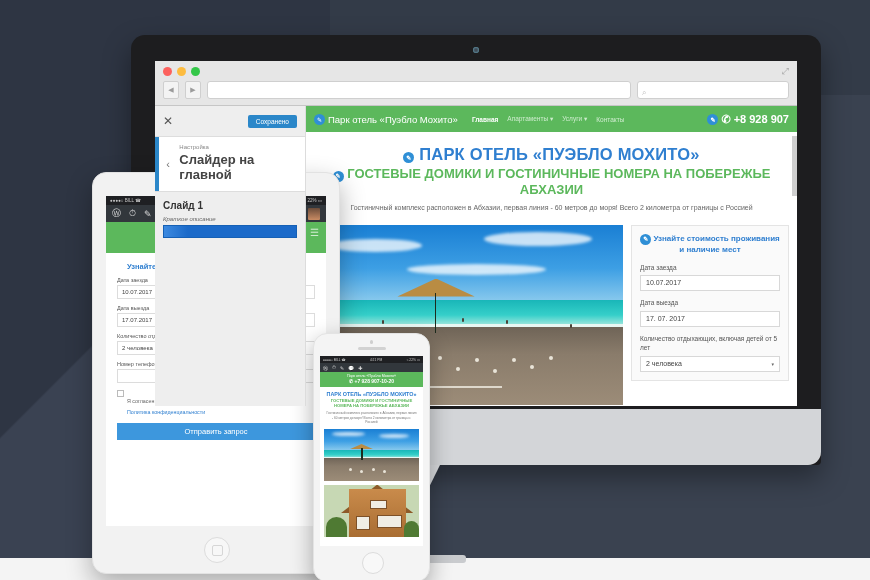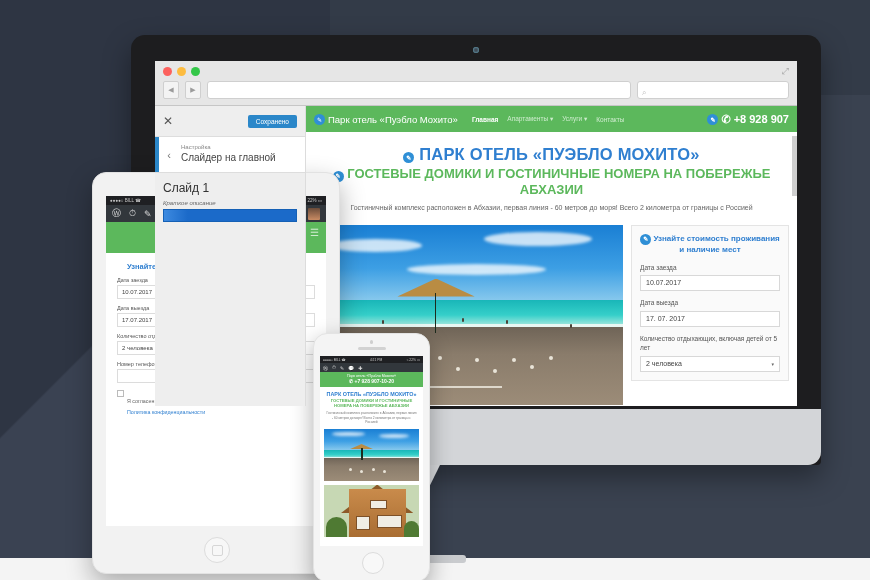--- a/index.html
+++ b/index.html
@@ -75,24 +75,24 @@
     align-items:center;padding:0 8px;}
   #cz-close{font-size:12px;color:#555;}
   #cz-save{margin-left:auto;background:#2b87c9;color:#fff;font-size:6.5px;
     padding:3px 8px;border-radius:2px;}
   #cz-header{background:#fff;display:flex;border-bottom:1px solid #ddd;position:relative;}
   #cz-accent{width:4px;background:#2b87c9;}
   #cz-back{width:20px;display:flex;align-items:center;justify-content:center;
     color:#777;font-size:11px;}
   #cz-titles{padding:7px 4px 9px 2px;}
   #cz-sub{font-size:6px;color:#888;margin-bottom:2px;}
-  #cz-title{font-size:10px;color:#444;}
+  #cz-title{font-size:13px;color:#444;font-weight:bold;}
   #cz-scroll{position:absolute;right:0;top:30px;width:5px;height:60px;background:#cfcfcf;}
   #cz-body{padding:8px;flex:1;background:#eee;}
-  #cz-slide{font-size:12px;font-weight:normal;color:#333;margin-bottom:5px;}
+  #cz-slide{font-size:10px;font-weight:bold;color:#333;margin-bottom:5px;}
   #cz-label{font-size:6px;color:#666;font-style:italic;margin-bottom:3px;}
   #cz-field{height:11px;background:#1b6ac9;border:1px solid #1560b5;}
   #cz-field-inner{height:100%;background:linear-gradient(90deg,#3d8ae0 0%,#1b6ac9 18%,#1b6ac9 100%);}
 
   
   #preview{flex:1;background:#fff;overflow:hidden;position:relative;}
   #site-header{background:#5cb85c;height:26px;display:flex;align-items:center;padding:0 8px;}
   .badge{width:11px;height:11px;border-radius:50%;background:#2f8fd6;display:inline-flex;
     align-items:center;justify-content:center;color:#fff;font-size:6px;flex:none;}
   #site-brand{color:#fff;font-size:9.5px;margin-left:3px;white-space:nowrap;}
@@ -387,20 +387,21 @@
       <div class="ipf-input">2 человека</div>
       <div class="ipf-label">Номер телефона для связи</div>
       <div class="ipf-input"></div>
       <div class="ipf-check">
         <span class="ipf-box"></span>
         <span>
           <span class="ipf-ctext">Я согласен на обработку персональных данных.</span>
           <div class="ipf-link">Политика конфиденциальности</div>
         </span>
       </div>
+      <div id="ipf-submit">Отправить запрос</div>
     </div>
   </div>
   <div id="ipad-home"></div>
 </div>
 
 <div id="iphone">
   <div id="ip-cam"></div>
   <div id="ip-speaker"></div>
   <div id="ip-screen">
     <div class="ip-status">

